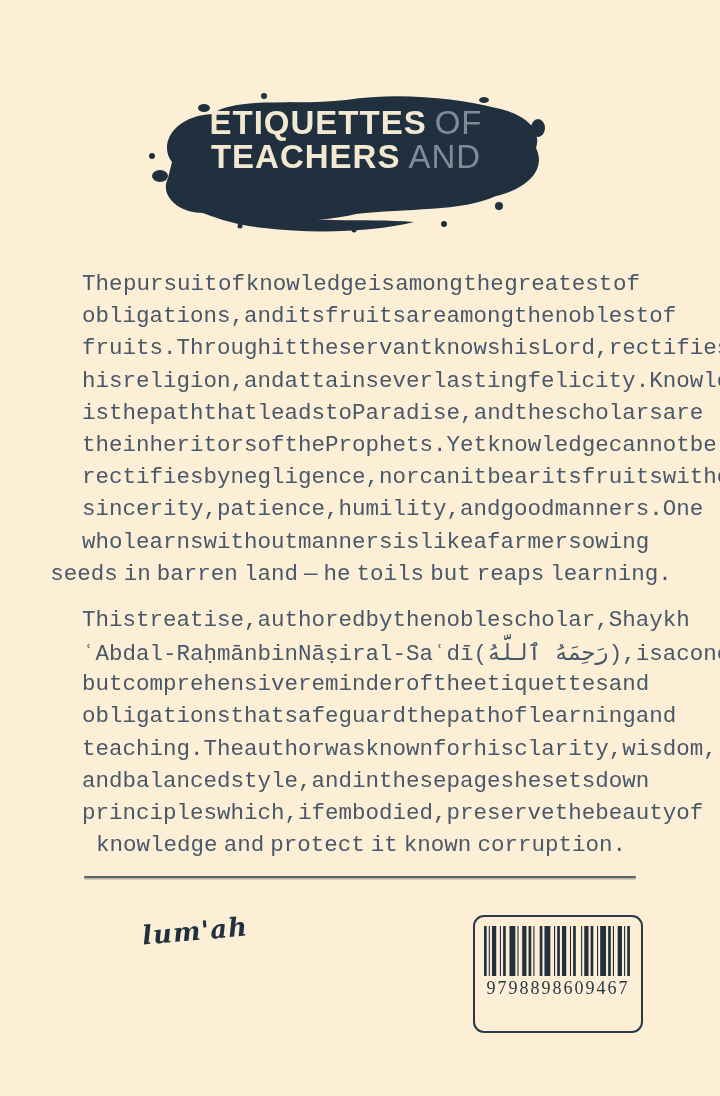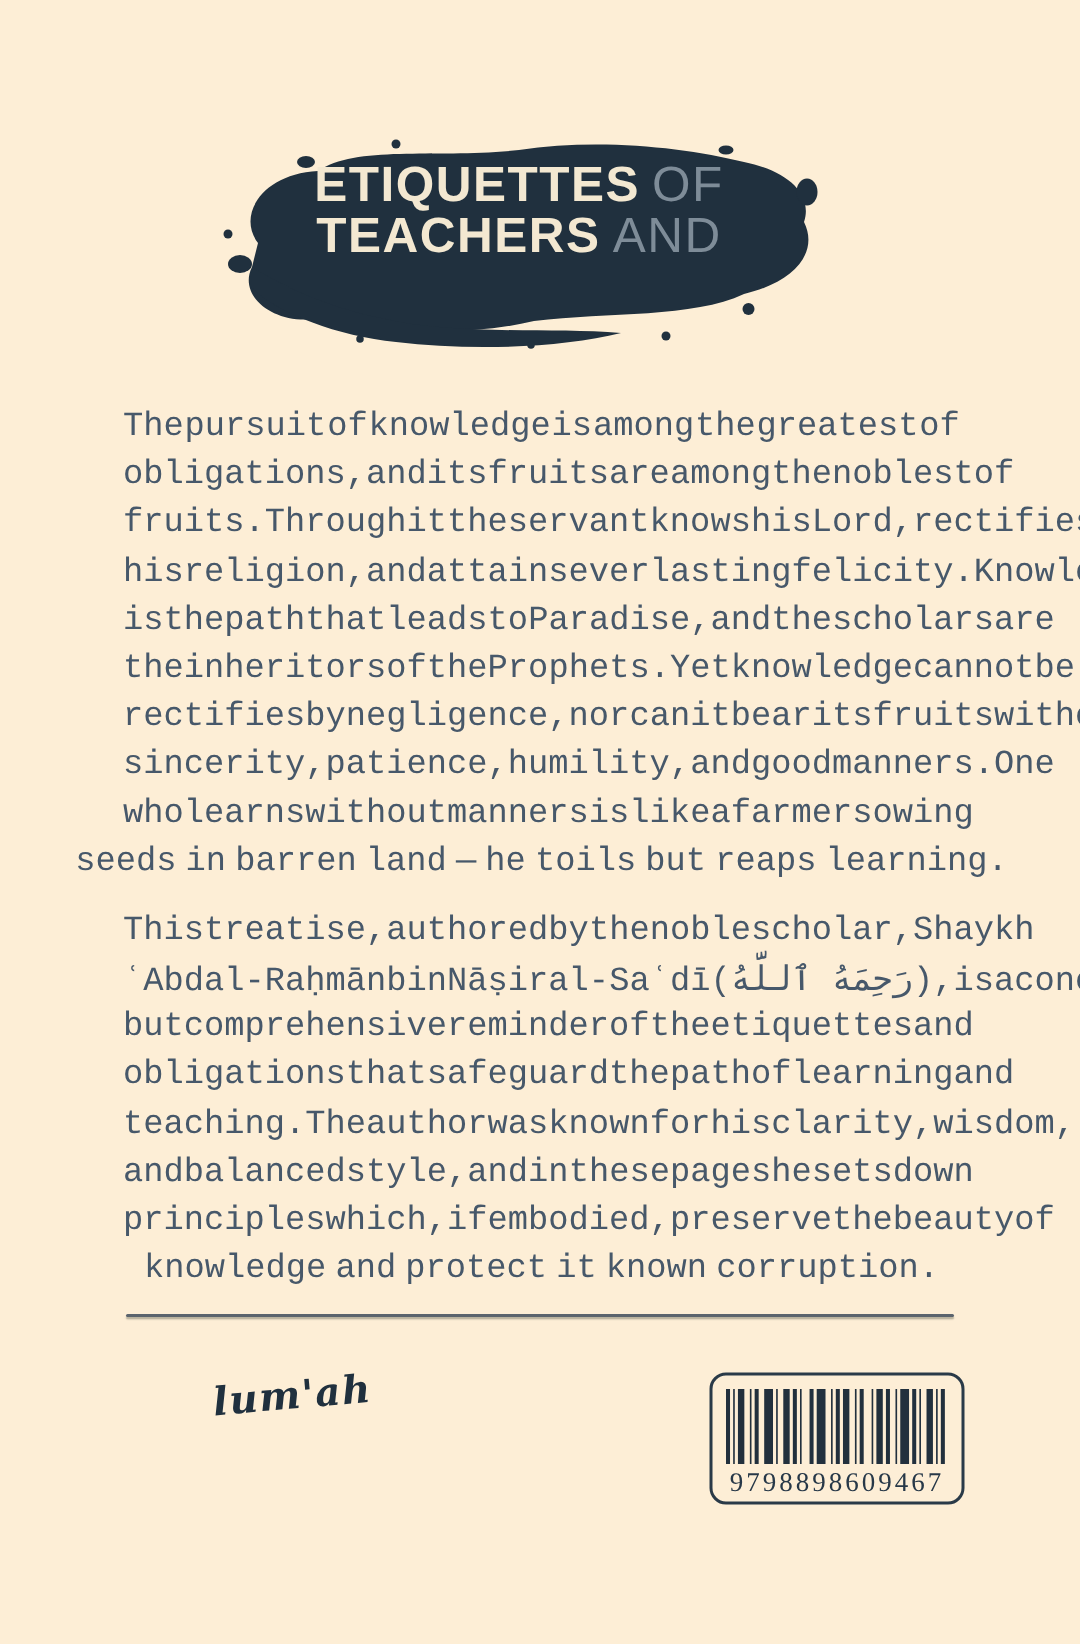--- a/index.html
+++ b/index.html
@@ -59,21 +59,21 @@
   .logo-wordmark{
     position:absolute;left:0;bottom:4px;
     font-family:"Liberation Sans", sans-serif;font-weight:bold;
     white-space:nowrap;
   }
   .wm-small{font-size:30px;letter-spacing:0;}
   .wm-large{font-size:53px;letter-spacing:-1px;}
 
   
   .barcode-box{
-    position:absolute;left:473px;top:915px;width:170px;height:88px;
+    position:absolute;left:473px;top:915px;width:170px;height:118px;
     border:2.5px solid #2a3a48;border-radius:11px;
     display:flex;flex-direction:column;align-items:center;
     padding-top:9px;background:var(--background);
   }
   .barcode-bars{width:148px;height:50px;display:block;}
   .isbn{
     margin-top:2px;
     font-family:"Liberation Serif", serif;font-size:18px;
     letter-spacing:2px;color:#273848;
   }

